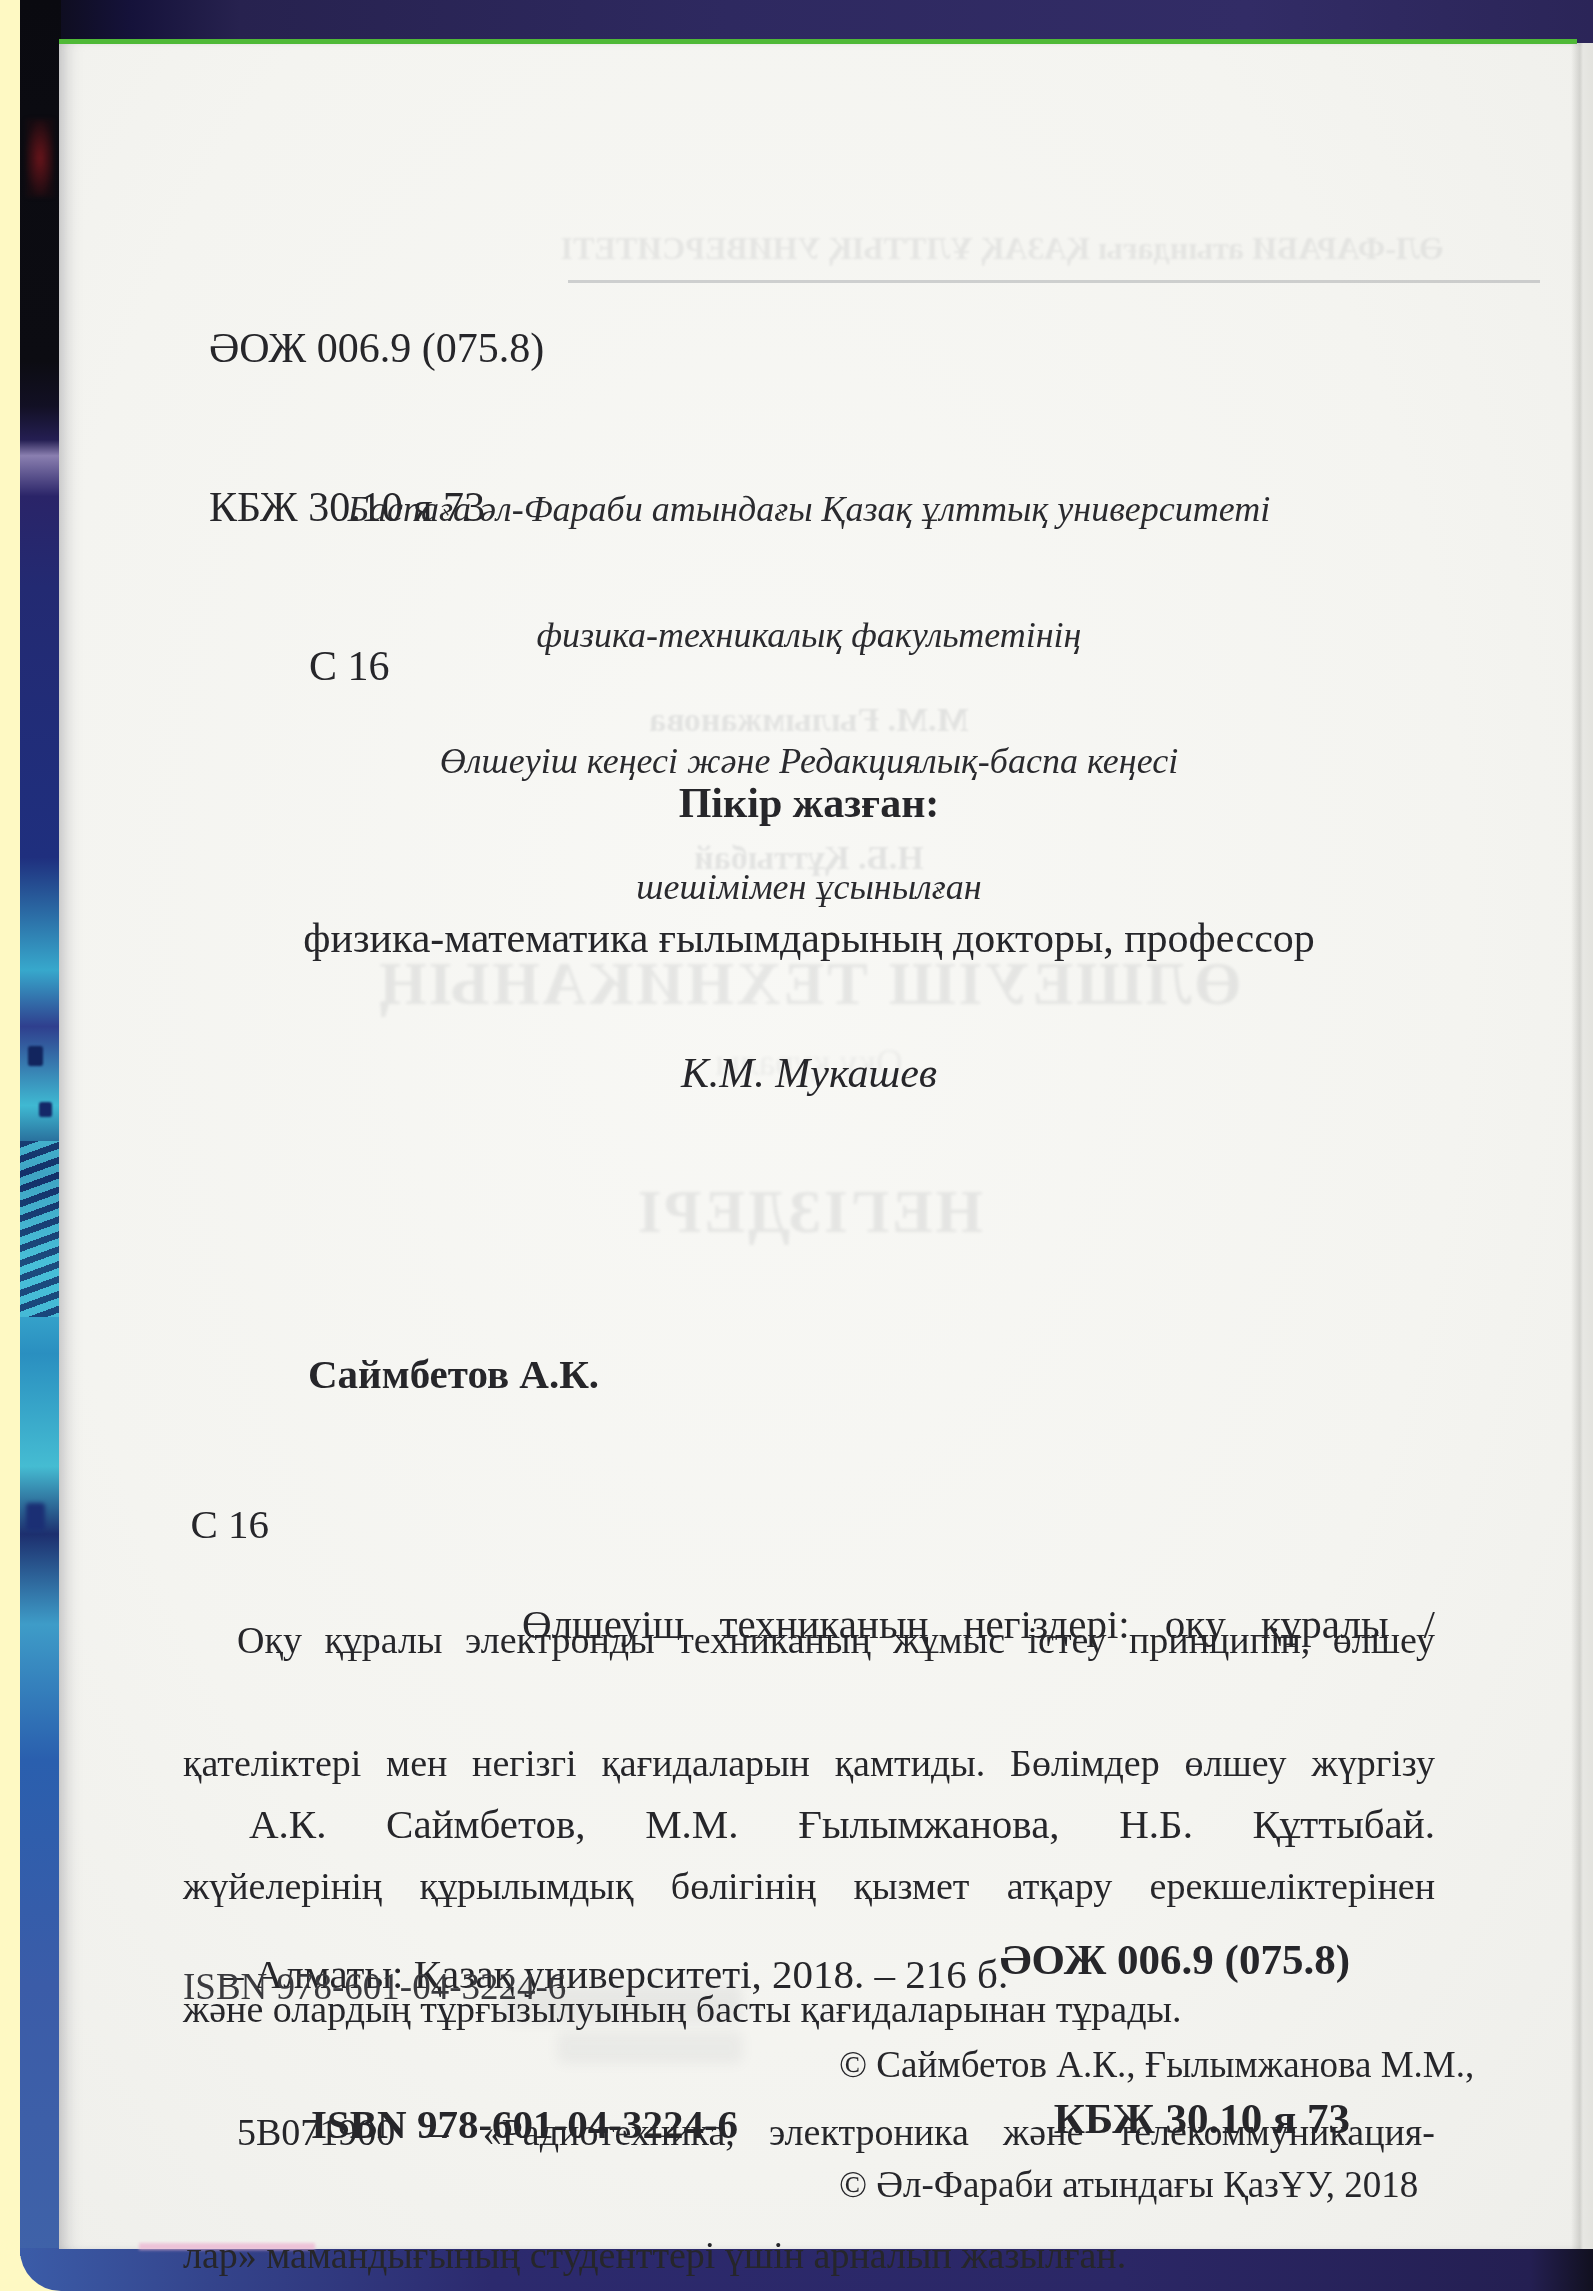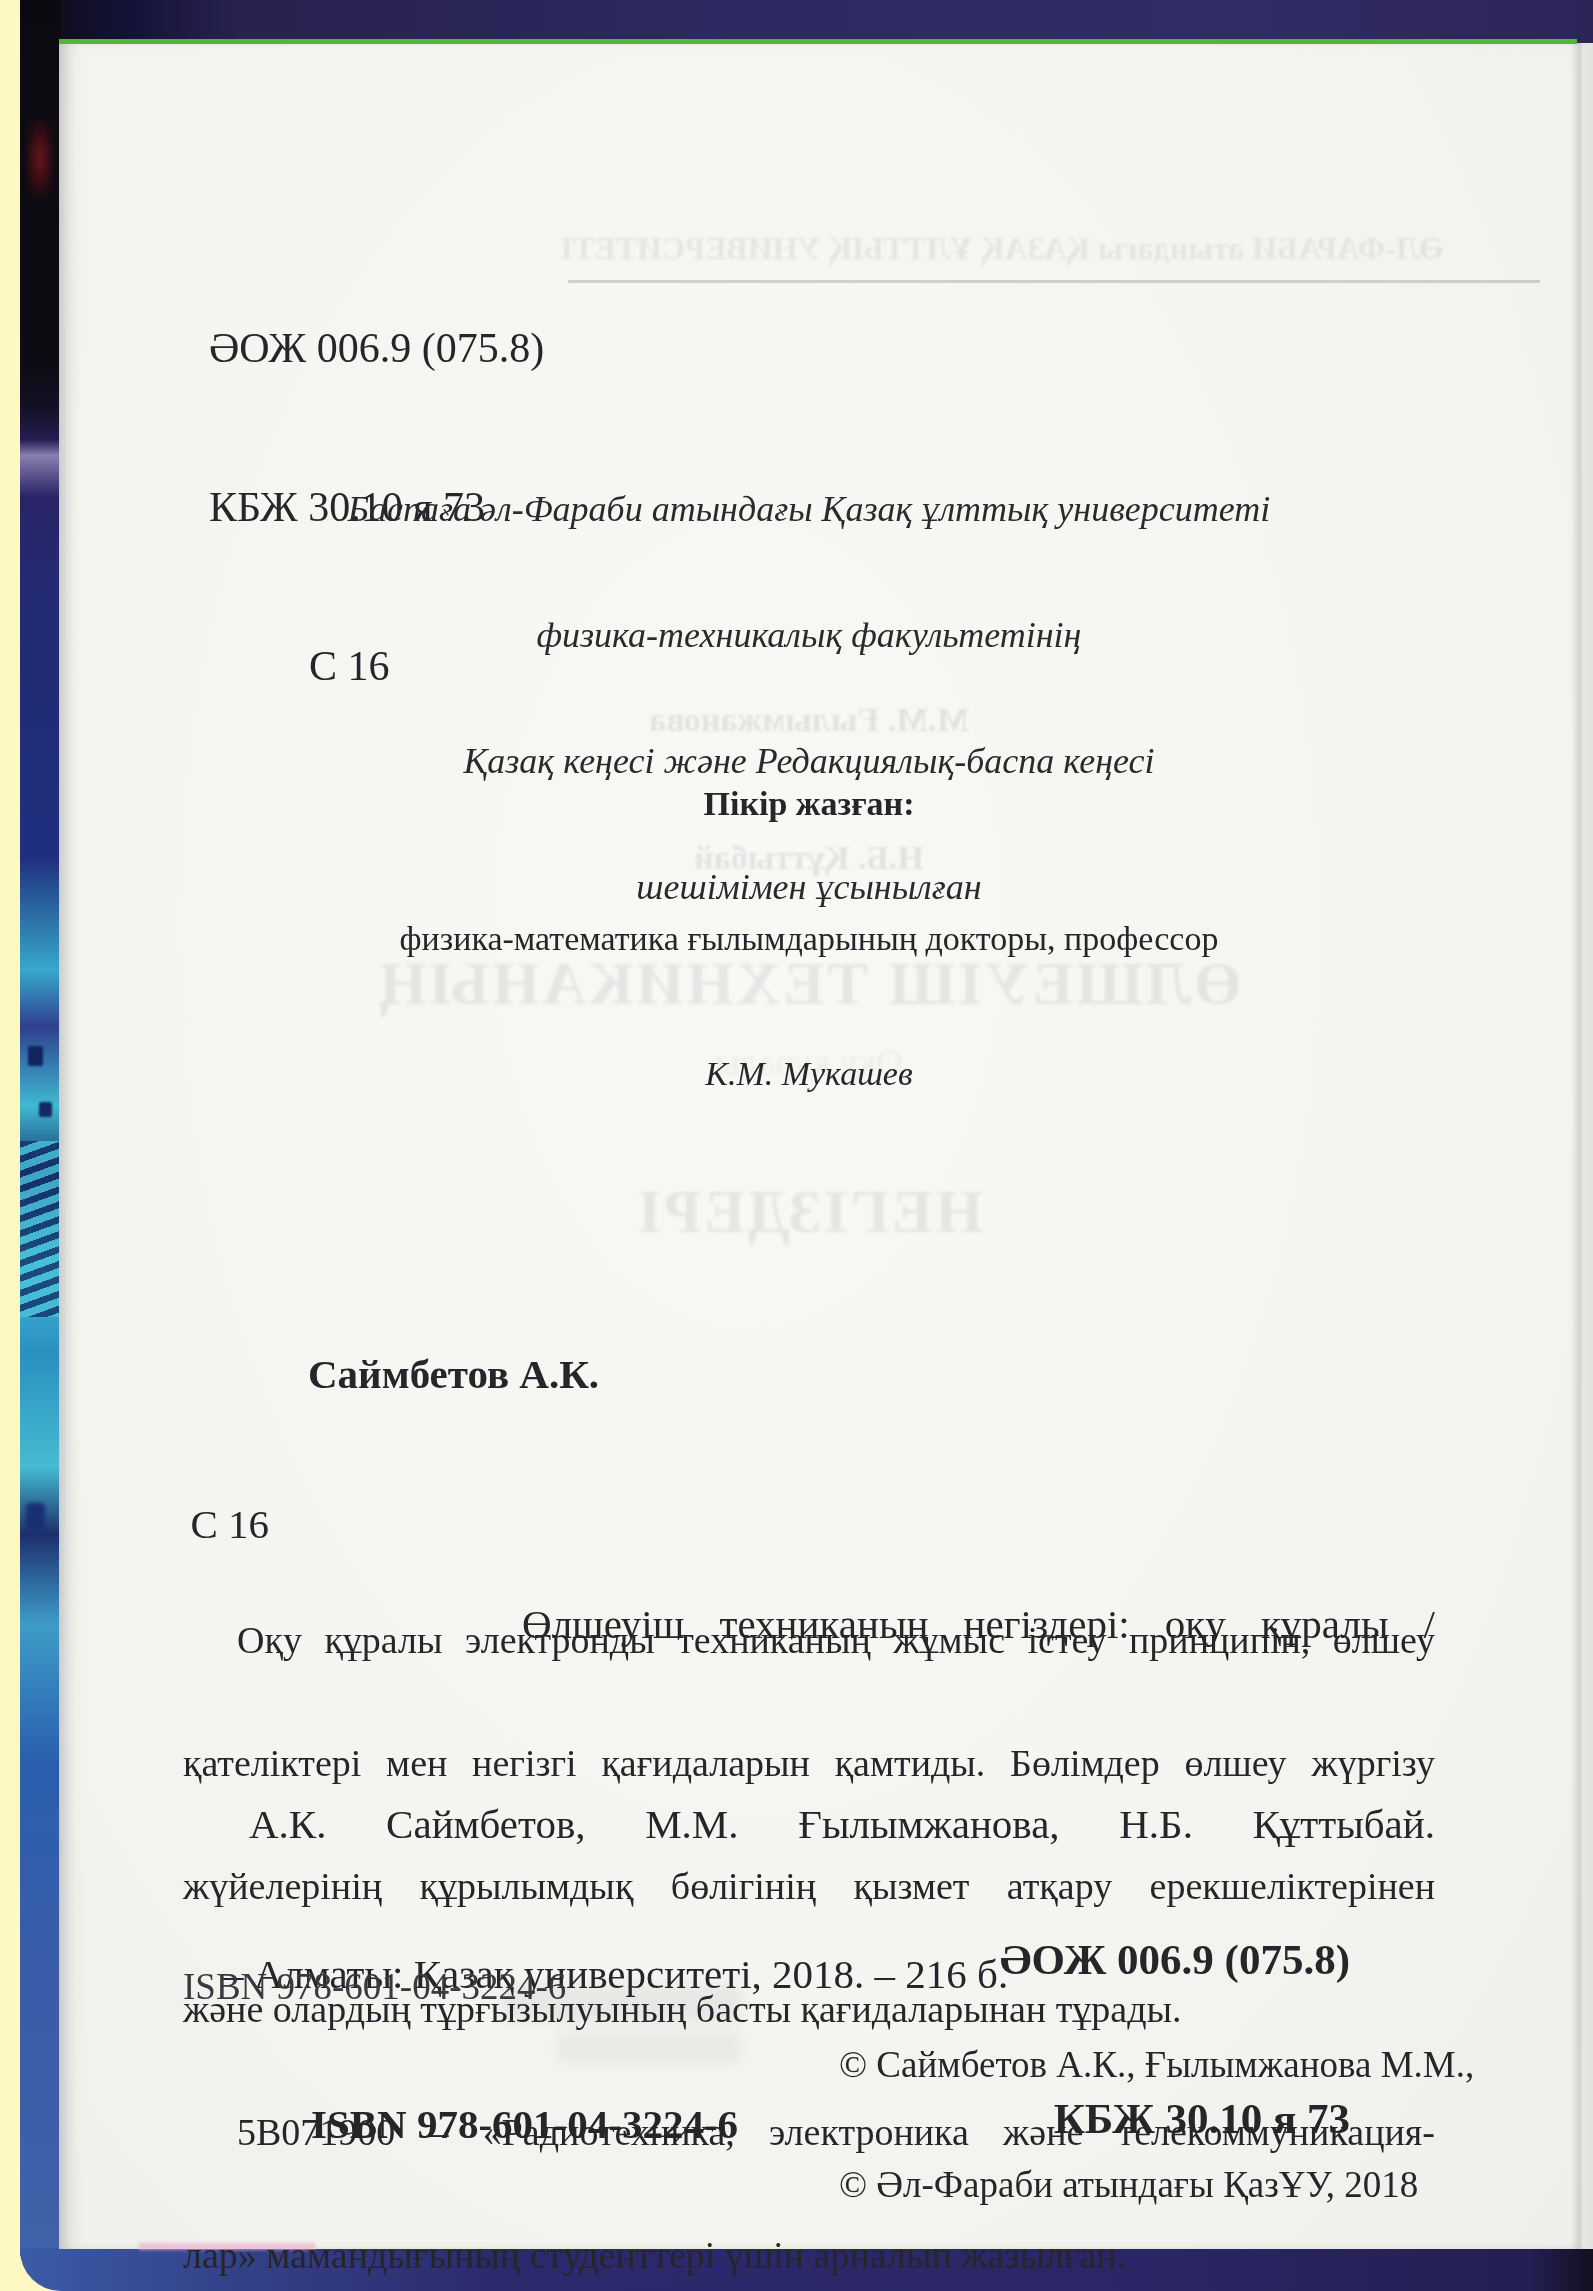--- a/index.html
+++ b/index.html
@@ -38,21 +38,21 @@
     box-shadow:inset 16.7px 0 20.4px -15px rgba(40,40,60,.35), inset -5.6px 0 9.3px -5.6px rgba(60,60,70,.25);}
   .page-right-edge{position:absolute;left:1571px;top:43px;width:22px;height:2206px;
     background:linear-gradient(90deg, rgba(160,160,155,.0) 0%, rgba(140,140,135,.30) 40%, rgba(230,230,226,.9) 55%, #e3e3de 100%);}
   .pink-sliver{position:absolute;left:139px;top:2243px;width:176px;height:6.5px;background:#eeb2d2;opacity:.7;filter:blur(1.4px);}
   
   .tb{position:absolute;white-space:pre-wrap;}
   .col{left:183px;width:1252px;}
   #udc-top{left:209px;top:216px;font-size:42px;line-height:53px;}
   #udc-top .ind{padding-left:100px;}
   #approval{top:404px;text-align:center;font-style:italic;font-size:36px;line-height:42px;color:#2a2a2e;}
-  #reviewer{top:691px;text-align:center;font-size:34px;line-height:45px;}
+  #reviewer{top:691px;text-align:center;font-size:42px;line-height:45px;}
   #reviewer .b{font-weight:bold;}
   #reviewer .bi{font-weight:normal;font-style:italic;}
   #catalog{top:1249px;font-size:41px;line-height:50px;}
   #catalog .author{padding-left:125px;font-weight:bold;}
   #catalog .row1{position:relative;padding-left:128px;text-align:justify;text-align-last:justify;}
   #catalog .row1 .code{position:absolute;left:7.4px;top:0;}
   #catalog .row2{padding-left:66px;text-align:justify;text-align-last:justify;}
   #catalog .row3{padding-left:40px;}
   #catalog .isbn{padding-left:128px;font-weight:bold;}
   #annotation{top:1538px;font-size:38px;line-height:41px;}
@@ -107,21 +107,21 @@
 
   <div class="tb" id="udc-top">
     <div>ӘОЖ 006.9 (075.8)</div>
     <div>КБЖ 30.10 я 73</div>
     <div class="ind">С 16</div>
   </div>
 
   <div class="tb col" id="approval">
     <div>Баспаға әл-Фараби атындағы Қазақ ұлттық университеті</div>
     <div>физика-техникалық факультетінің</div>
-    <div>Қазақ кеңесі және Редакциялық-баспа кеңесі</div>
+    <div>Өлшеуіш кеңесі және Редакциялық-баспа кеңесі</div>
     <div>шешімімен ұсынылған</div>
   </div>
 
   <div class="tb col" id="reviewer">
     <div class="b">Пікір жазған:</div>
     <div>физика-математика ғылымдарының докторы, профессор</div>
     <div class="bi">К.М. Мукашев</div>
   </div>
 
   <div class="tb col" id="catalog">

